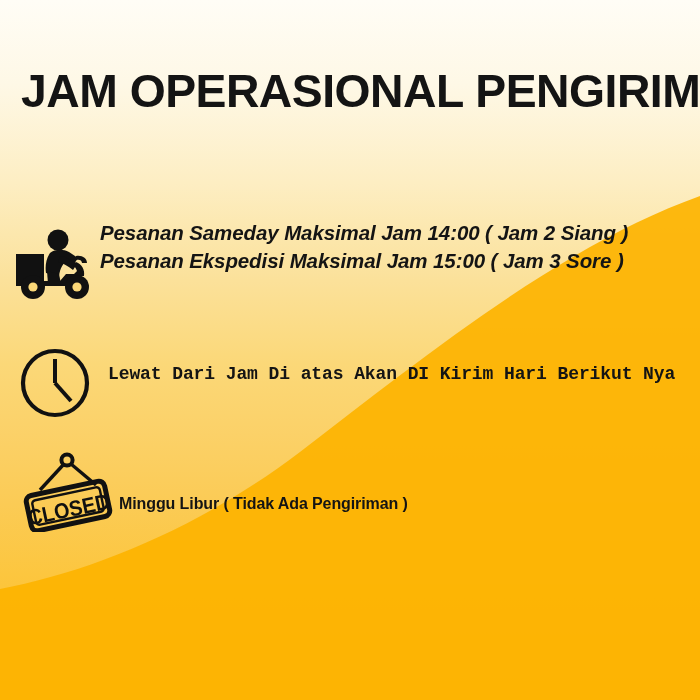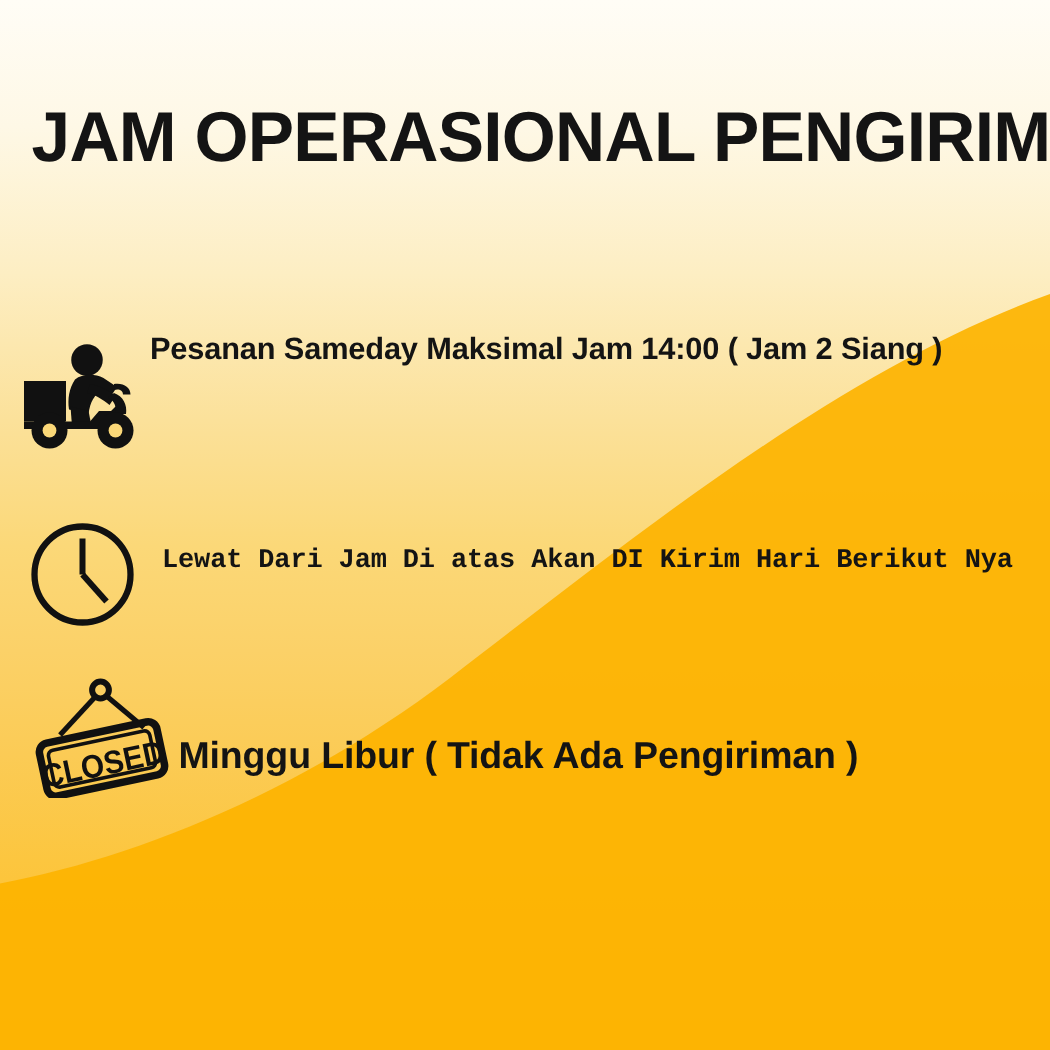--- a/index.html
+++ b/index.html
@@ -61,33 +61,34 @@
   }
   #rows-sameday .text-col {
     left: 100px;
     top: 219px;
     font-size: 20.5px;
     line-height: 27.5px;
     letter-spacing: -0.1px;
   }
   #rows-sameday .text-col .line {
     display: block;
+    font-style: italic;
   }
   #row-clock .text-col {
     left: 108px;
     top: 361px;
     font-size: 18px;
     line-height: 26px;
     letter-spacing: -0.1px;
     font-family: Liberation Mono, monospace;
   }
   #row-closed .text-col {
     left: 119px;
     top: 491px;
-    font-size: 25px;
+    font-size: 16px;
     line-height: 26px;
     letter-spacing: -0.1px;
   }
 </style>
 </head>
 <body>
 
 <div id="poster">
 
   <svg id="wave-layer" viewBox="0 0 700 700" preserveAspectRatio="none" xmlns="http://www.w3.org/2000/svg">
@@ -118,20 +119,21 @@
 
         <circle cx="19" cy="59" r="12" fill="#111111"></circle>
         <circle cx="19" cy="59" r="4.6" fill="#FBD878"></circle>
 
         <circle cx="63" cy="59" r="12" fill="#111111"></circle>
         <circle cx="63" cy="59" r="4.6" fill="#FBD878"></circle>
       </svg>
     </div>
     <div class="text-col">
       <span class="line">Pesanan Sameday Maksimal Jam 14:00 ( Jam 2 Siang )</span>
+      <span class="line">Pesanan Ekspedisi Maksimal Jam 15:00 ( Jam 3 Sore )</span>
     </div>
   </div>
 
   <div class="row" id="row-clock">
     <div class="icon-box" style="left:19px; top:347px; width:72px; height:72px;">
       <svg width="72" height="72" viewBox="0 0 72 72" xmlns="http://www.w3.org/2000/svg">
         <circle cx="36" cy="36" r="32" fill="none" stroke="#111111" stroke-width="4.2"></circle>
         <line x1="36" y1="36" x2="36" y2="12" stroke="#111111" stroke-width="4" stroke-linecap="butt"></line>
         <line x1="36" y1="36" x2="52" y2="54" stroke="#111111" stroke-width="4" stroke-linecap="butt"></line>
       </svg>

